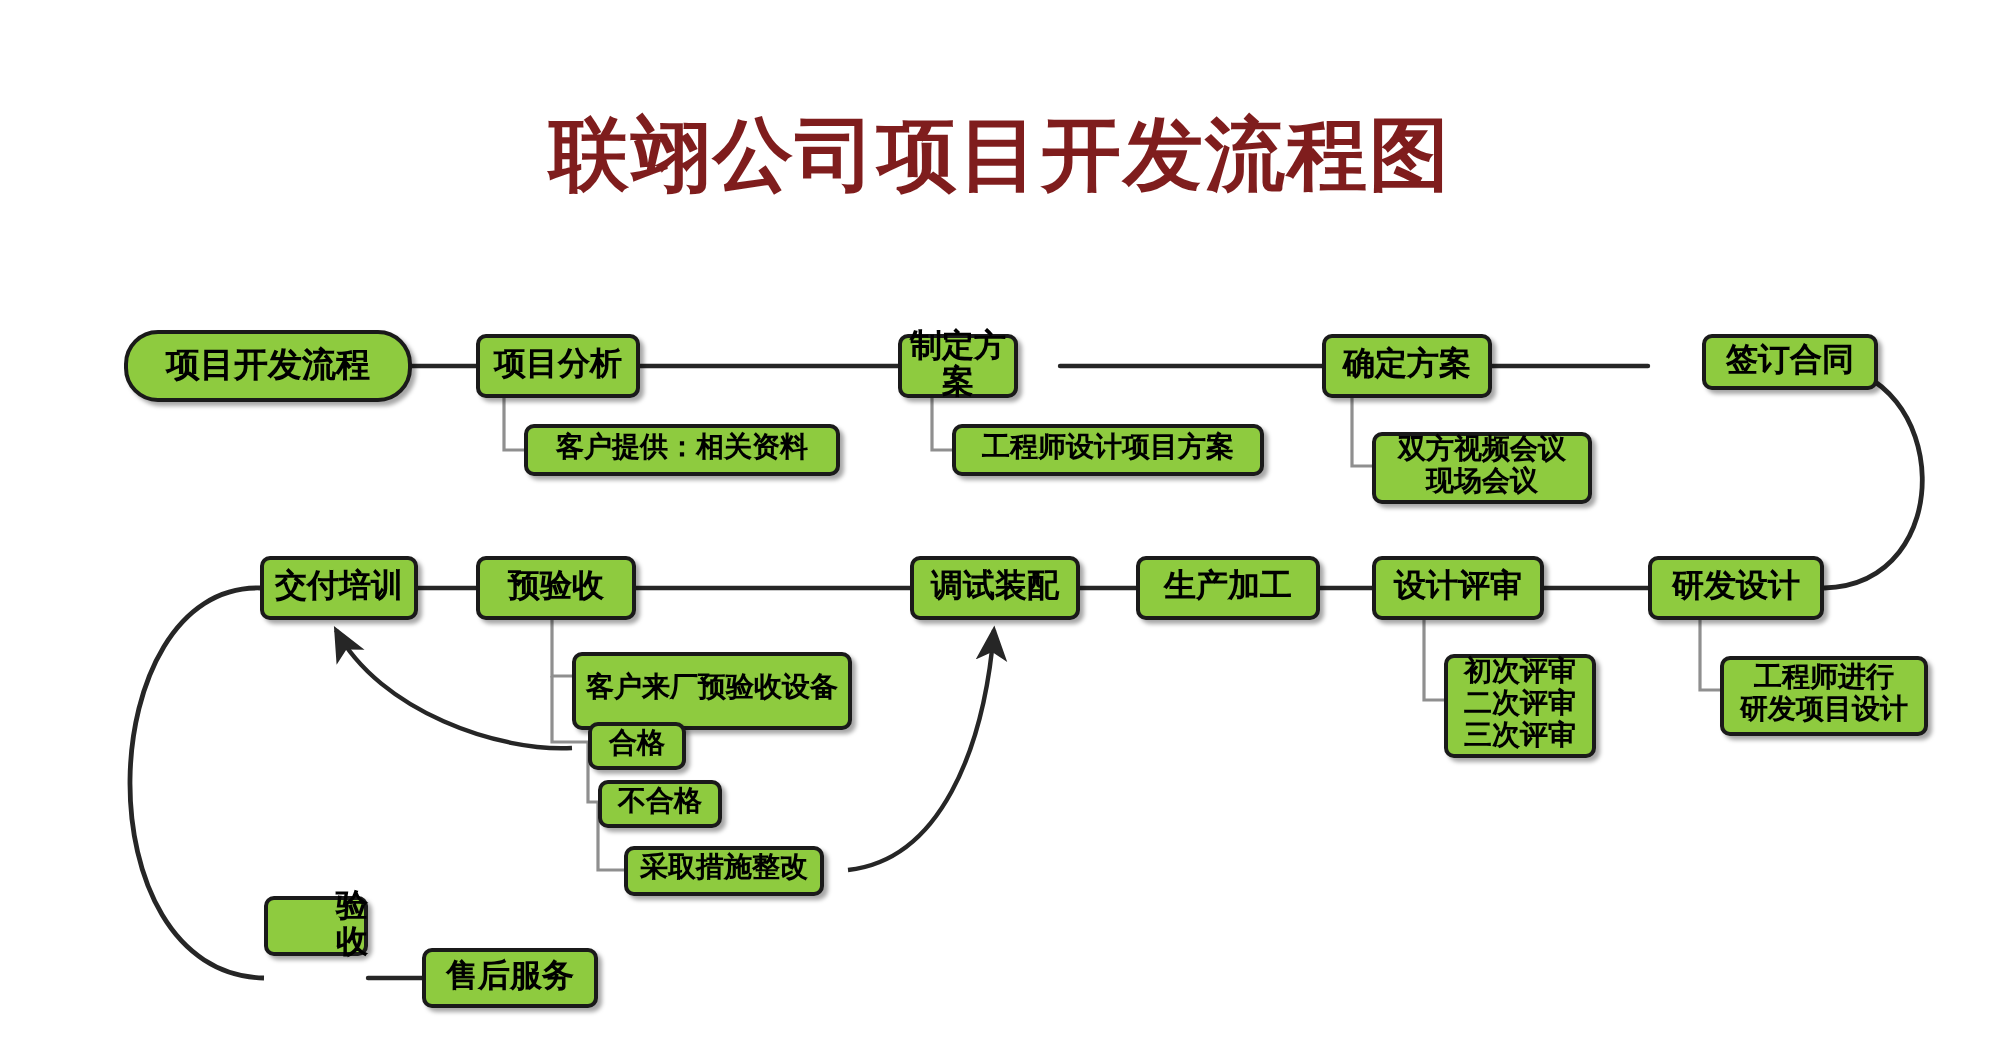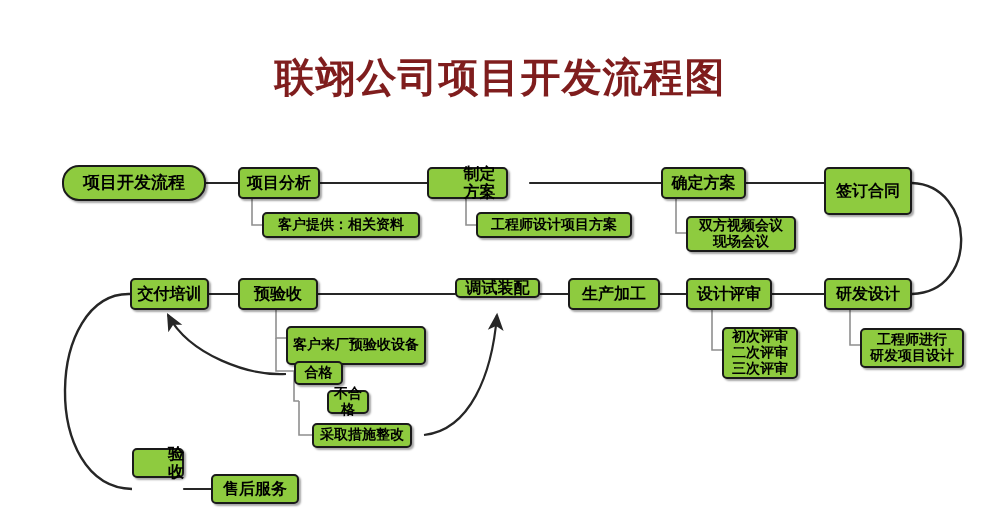--- a/index.html
+++ b/index.html
@@ -119,39 +119,39 @@
     <path d="M286,374 C 250,376 190,356 168,315" stroke="#262626" stroke-width="2.2" fill="none" marker-end="url(#arrowhead)"></path>
 
     <path d="M424,435 C 470,430 492,375 497,315" stroke="#262626" stroke-width="2.2" fill="none" marker-end="url(#arrowhead)"></path>
   </svg>
 
   <div class="title">联翊公司项目开发流程图</div>
 
   <div class="node root" style="left:62px; top:165px; width:144px; height:36px;">项目开发流程</div>
 
   <div class="node main" style="left:238px; top:167px; width:82px; height:32px;">项目分析</div>
-  <div class="node main" style="left:427px; top:167px; width:81px; height:32px;padding-left:28px;">制定方案</div>
+  <div class="node main" style="left:449px; top:167px; width:60px; height:32px;">制定方案</div>
   <div class="node main" style="left:661px; top:167px; width:85px; height:32px;">确定方案</div>
-  <div class="node main" style="left:824px; top:167px; width:88px; height:48px;">签订合同</div>
+  <div class="node main" style="left:851px; top:167px; width:88px; height:28px;">签订合同</div>
 
   <div class="node sub" style="left:262px; top:212px; width:158px; height:26px;">客户提供：相关资料</div>
   <div class="node sub" style="left:686px; top:216px; width:110px; height:36px;">双方视频会议
 现场会议</div>
   <div class="node sub" style="left:476px; top:212px; width:156px; height:26px;">工程师设计项目方案</div>
 
   <div class="node main" style="left:130px; top:278px; width:79px; height:32px;">交付培训</div>
   <div class="node main" style="left:238px; top:278px; width:80px; height:32px;">预验收</div>
-  <div class="node main" style="left:455px; top:278px; width:85px; height:20px;">调试装配</div>
+  <div class="node main" style="left:455px; top:278px; width:85px; height:32px;">调试装配</div>
   <div class="node main" style="left:568px; top:278px; width:92px; height:32px;">生产加工</div>
   <div class="node main" style="left:686px; top:278px; width:86px; height:32px;">设计评审</div>
   <div class="node main" style="left:824px; top:278px; width:88px; height:32px;">研发设计</div>
 
   <div class="node sub" style="left:286px; top:326px; width:140px; height:39px;">客户来厂预验收设备</div>
   <div class="node sub" style="left:294px; top:361px; width:49px; height:24px;">合格</div>
-  <div class="node sub" style="left:299px; top:390px; width:42px; height:24px;margin-left:28px;">不合格</div>
+  <div class="node sub" style="left:299px; top:390px; width:62px; height:24px;">不合格</div>
   <div class="node sub" style="left:312px; top:423px; width:100px; height:25px;">采取措施整改</div>
   <div class="node sub" style="left:722px; top:327px; width:76px; height:52px;">初次评审
 二次评审
 三次评审</div>
   <div class="node sub" style="left:860px; top:328px; width:104px; height:40px;">工程师进行
 研发项目设计</div>
 
   <div class="node main" style="left:132px; top:448px; width:52px; height:30px;padding-left:40px;">验收</div>
   <div class="node main" style="left:211px; top:474px; width:88px; height:30px;">售后服务</div>
 

